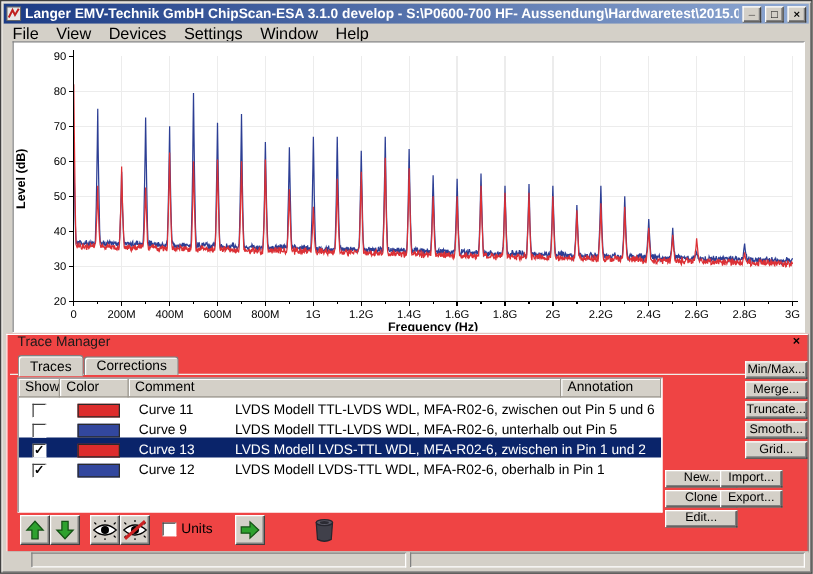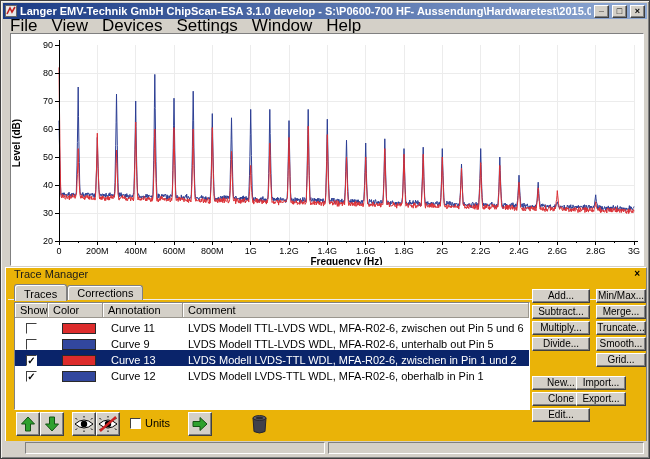--- a/index.html
+++ b/index.html
@@ -14,29 +14,29 @@
   .app-icon{width:12px;height:12px;flex:0 0 auto;}
   .title-text{color:#fff;font-weight:bold;font-size:11px;white-space:nowrap;
     overflow:hidden;flex:1;letter-spacing:0;}
   .win-btn{width:15px;height:13px;background:#d4d0c8;border:1px solid #404040;
     border-top-color:#fff;border-left-color:#fff;box-shadow:inset -1px -1px 0 #808080;
     display:flex;align-items:center;justify-content:center;font-size:9px;font-weight:bold;
     color:#000;flex:0 0 auto;box-sizing:border-box;}
   .win-btn.min span{transform:translateY(-3px);}
   
   .menubar{position:absolute;left:2px;top:18px;right:2px;height:14px;display:flex;
-    align-items:center;font-size:17px;background:#d4d0c8;}
+    align-items:center;font-size:13px;background:#d4d0c8;}
   .menu-item{padding:0 7px;white-space:nowrap;}
   
   .plot-panel{position:absolute;left:9px;top:32px;width:632px;height:231px;background:#fff;
     border:1px solid;border-color:#808080 #fff #fff #808080;box-sizing:content-box;}
   .plot-panel svg{display:block;font-family:"Liberation Sans",sans-serif;}
   
   .trace-panel{position:absolute;left:4px;top:266px;width:642px;height:175px;
-    background:#eab308;border:1px solid;border-color:#fff #808080 #808080 #fff;
+    background:#ef4444;border:1px solid;border-color:#fff #808080 #808080 #fff;
     box-sizing:border-box;}
   .tm-caption{position:absolute;left:0;top:0;right:0;height:13px;font-size:11px;
     padding-left:8px;color:#1a1a1a;}
   .tm-close{position:absolute;right:6px;top:1px;font-size:10px;font-weight:bold;color:#000;
     line-height:10px;}
   .tabs{position:absolute;left:8px;top:14px;height:18px;display:flex;align-items:flex-end;}
   .tab{border:1px solid #808080;border-bottom:none;background:#d4d0c8;font-size:11px;
     padding:2px 9px 1px 9px;border-top-left-radius:3px;border-top-right-radius:3px;
     box-shadow:inset 1px 1px 0 #fff;position:relative;}
   .tab.active{z-index:2;padding-top:3px;margin-bottom:-1px;}
@@ -221,22 +221,22 @@
     <div class="tabs">
       <div class="tab active">Traces</div>
       <div class="tab inactive">Corrections</div>
     </div>
     <div class="tabpage-line"></div>
 
     <div class="trace-table">
       <div class="thead">
         <div class="th c-show">Show</div>
         <div class="th c-color">Color</div>
+        <div class="th c-com">Comment</div>
         <div class="th c-ann">Annotation</div>
-        <div class="th c-com">Comment</div>
       </div>
       <div id="table-body">
           <div class="trow">
             <div class="cell-show">
               <div class="cb"></div>
             </div>
             <div class="cell-color">
               <div class="swatch" style="background: rgb(221, 44, 44);"></div>
             </div>
             <div class="cell-ann">Curve 11</div>
@@ -268,27 +268,20 @@
             </div>
             <div class="cell-color">
               <div class="swatch" style="background: rgb(50, 71, 158);"></div>
             </div>
             <div class="cell-ann">Curve 12</div>
             <div class="cell-com">LVDS Modell LVDS-TTL WDL, MFA-R02-6, oberhalb in Pin 1</div>
           </div>
         </div>
     </div>
 
-    <div class="btncol c1a">
-
-    <button class="tm-btn">Add...</button>
-        <button class="tm-btn">Subtract...</button>
-        <button class="tm-btn">Multiply...</button>
-        <button class="tm-btn">Divide...</button>
-      </div>
     <div class="btncol c2a">
 
     <button class="tm-btn">Min/Max...</button>
         <button class="tm-btn">Merge...</button>
         <button class="tm-btn">Truncate...</button>
         <button class="tm-btn">Smooth...</button>
         <button class="tm-btn">Grid...</button>
       </div>
     <div class="btncol c1b">
 

